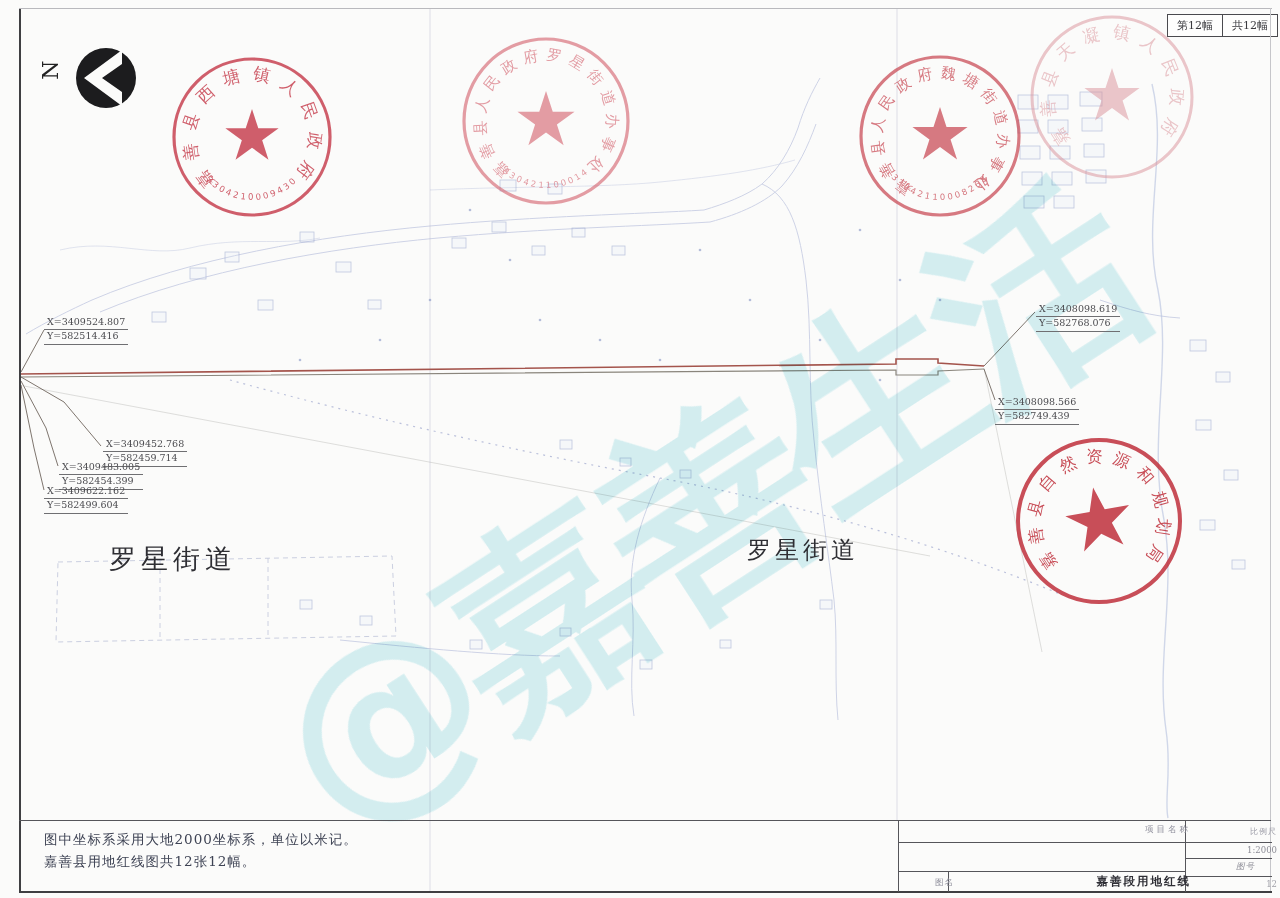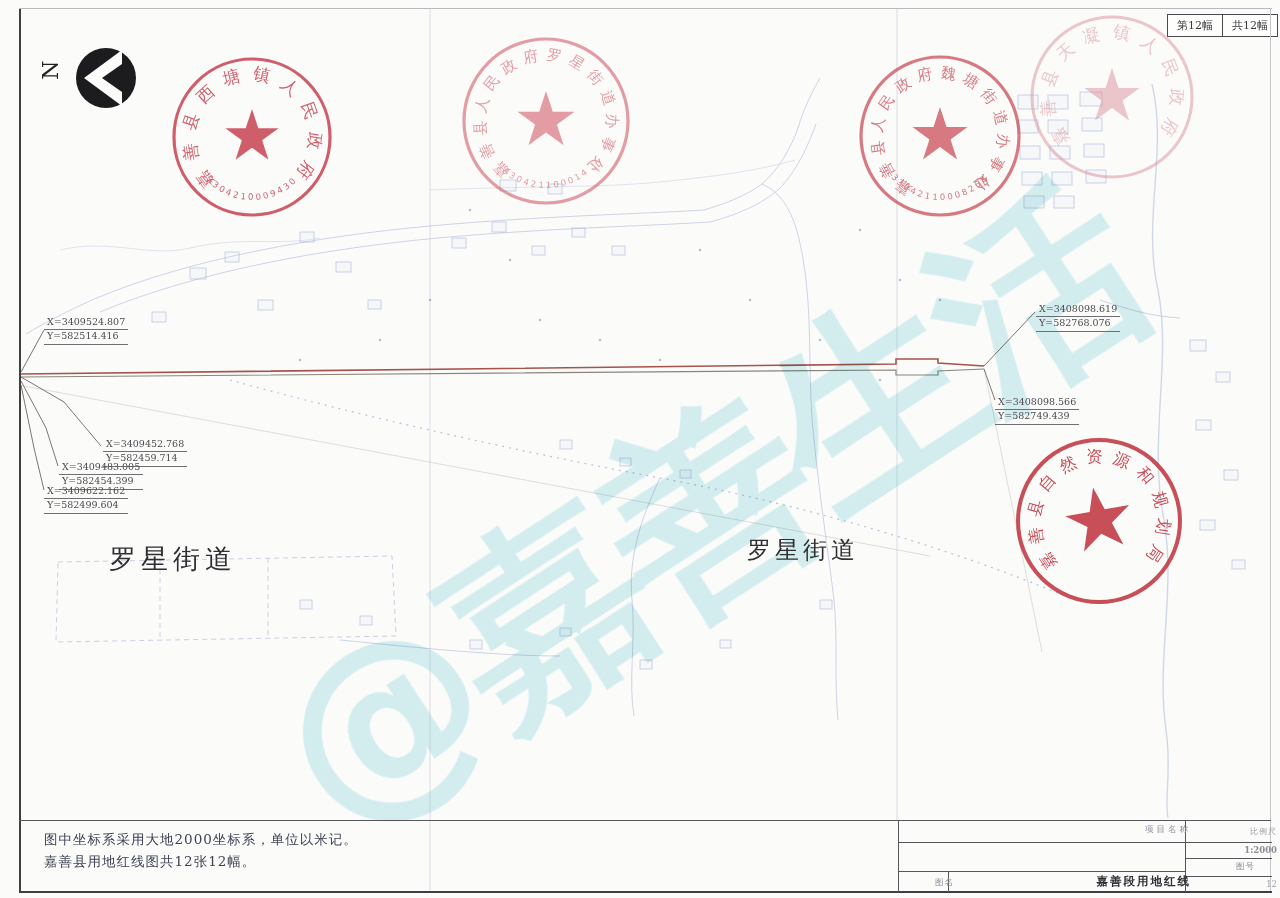--- a/index.html
+++ b/index.html
@@ -26,22 +26,22 @@
   .badge{position:absolute;left:1167px;top:14px;display:flex;border:1.2px solid #4a4a4e;background:rgba(255,255,255,.65);}
   .badge span{padding:3px 9px;font-size:11px;color:#3a3a3e;white-space:nowrap;}
   .badge span:first-child{border-right:1.2px solid #4a4a4e;}
   
   .tbt{position:absolute;text-align:right;color:#555;white-space:nowrap;padding-left:6px;}
   .tb-project-label{left:898px;width:287px;top:824px;font-size:8.5px;color:#8d8d9a;letter-spacing:3px;}
   .tb-project-name{left:898px;width:287px;top:846px;font-size:15.5px;color:#3d3d48;letter-spacing:3px;}
   .tb-drawing-label{left:898px;width:50px;top:877px;font-size:8.5px;color:#8d8d9a;letter-spacing:1px;}
   .tb-drawing-name{left:948px;width:237px;top:874px;font-size:11.5px;font-weight:bold;color:#2e2e35;letter-spacing:2px;}
   .tb-scale-label{left:1185px;width:86px;top:826px;font-size:8px;color:#9a9aa5;letter-spacing:1px;}
-  .tb-scale-value{left:1185px;width:86px;top:845px;font-size:8.5px;color:#8b8b95;font-weight:bold;}
-  .tb-sheetno-label{left:1185px;width:64px;top:861px;font-size:8.5px;color:#8b8b95;letter-spacing:1px;}
+  .tb-scale-value{left:1185px;width:86px;top:845px;font-size:8.5px;color:#8b8b95;}
+  .tb-sheetno-label{left:1185px;width:64px;top:861px;font-size:8.5px;color:#8b8b95;letter-spacing:1px;font-style:italic;}
   .tb-sheetno-value{left:1185px;width:86px;top:879px;font-size:8.5px;color:#a0a0a8;}
 </style>
 </head>
 <body>
 
 <div class="sheet">
 
   <div class="crease" style="left:429px;top:8px;width:2px;height:884px;"></div>
   <div class="crease" style="left:896px;top:8px;width:2px;height:812px;"></div>
 

